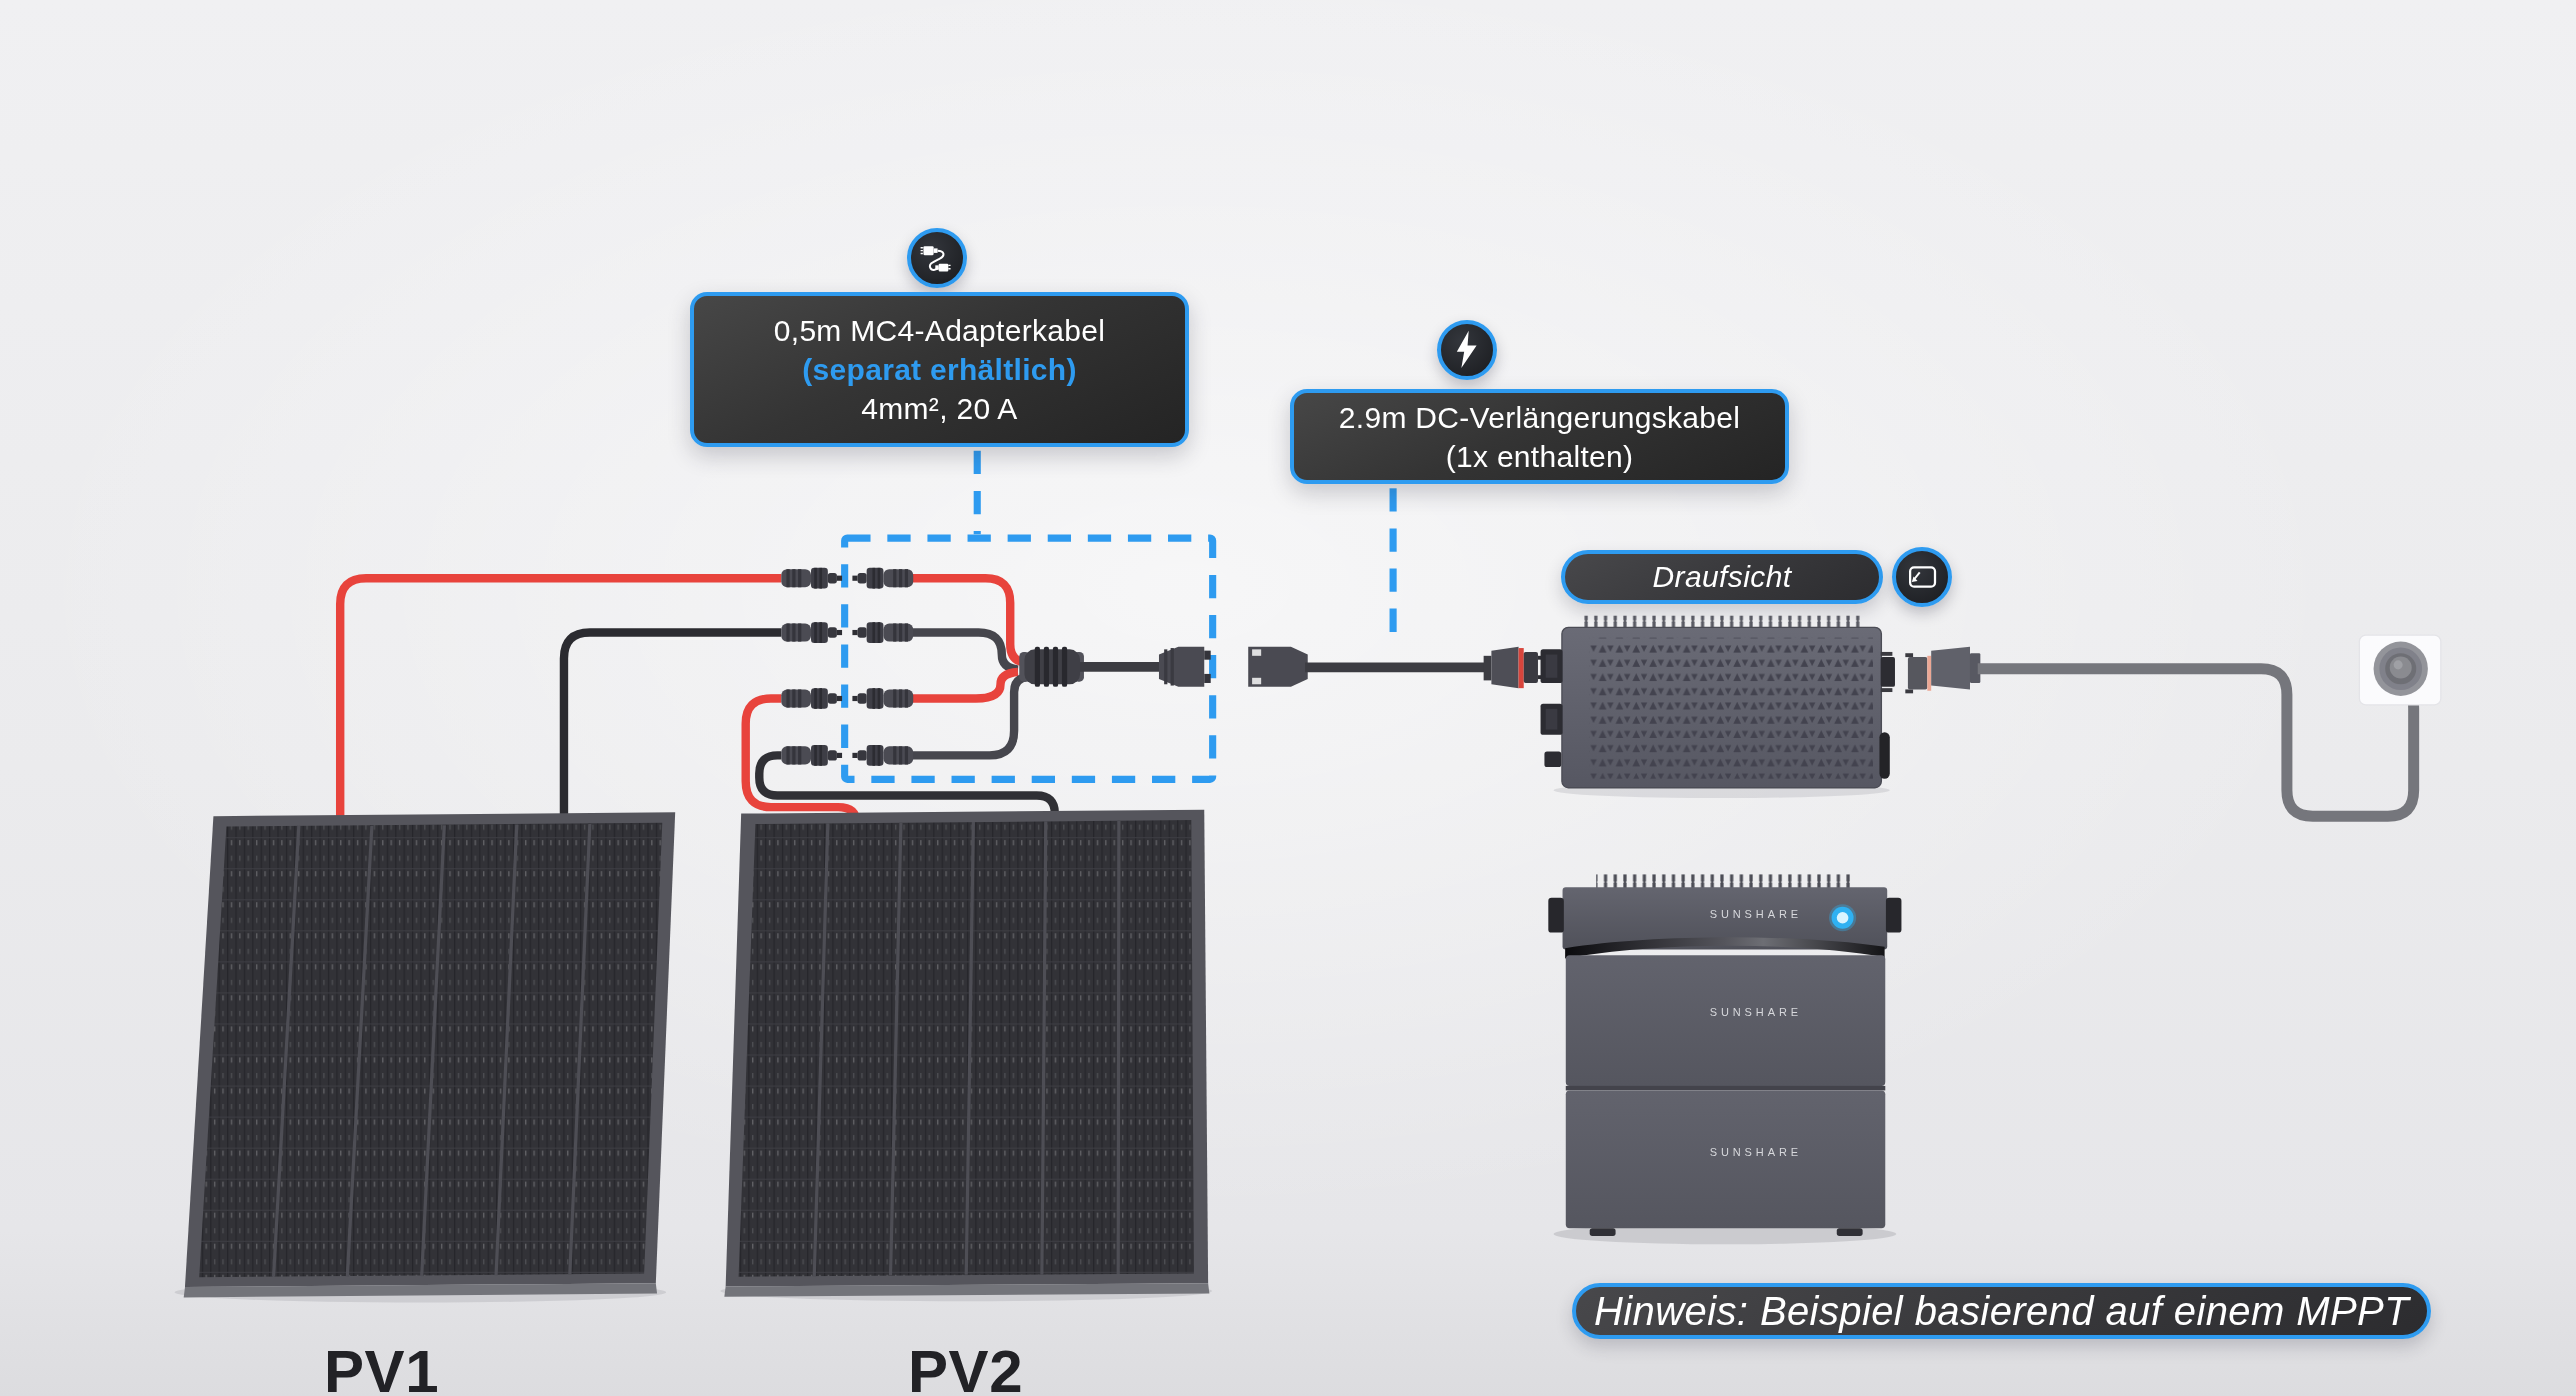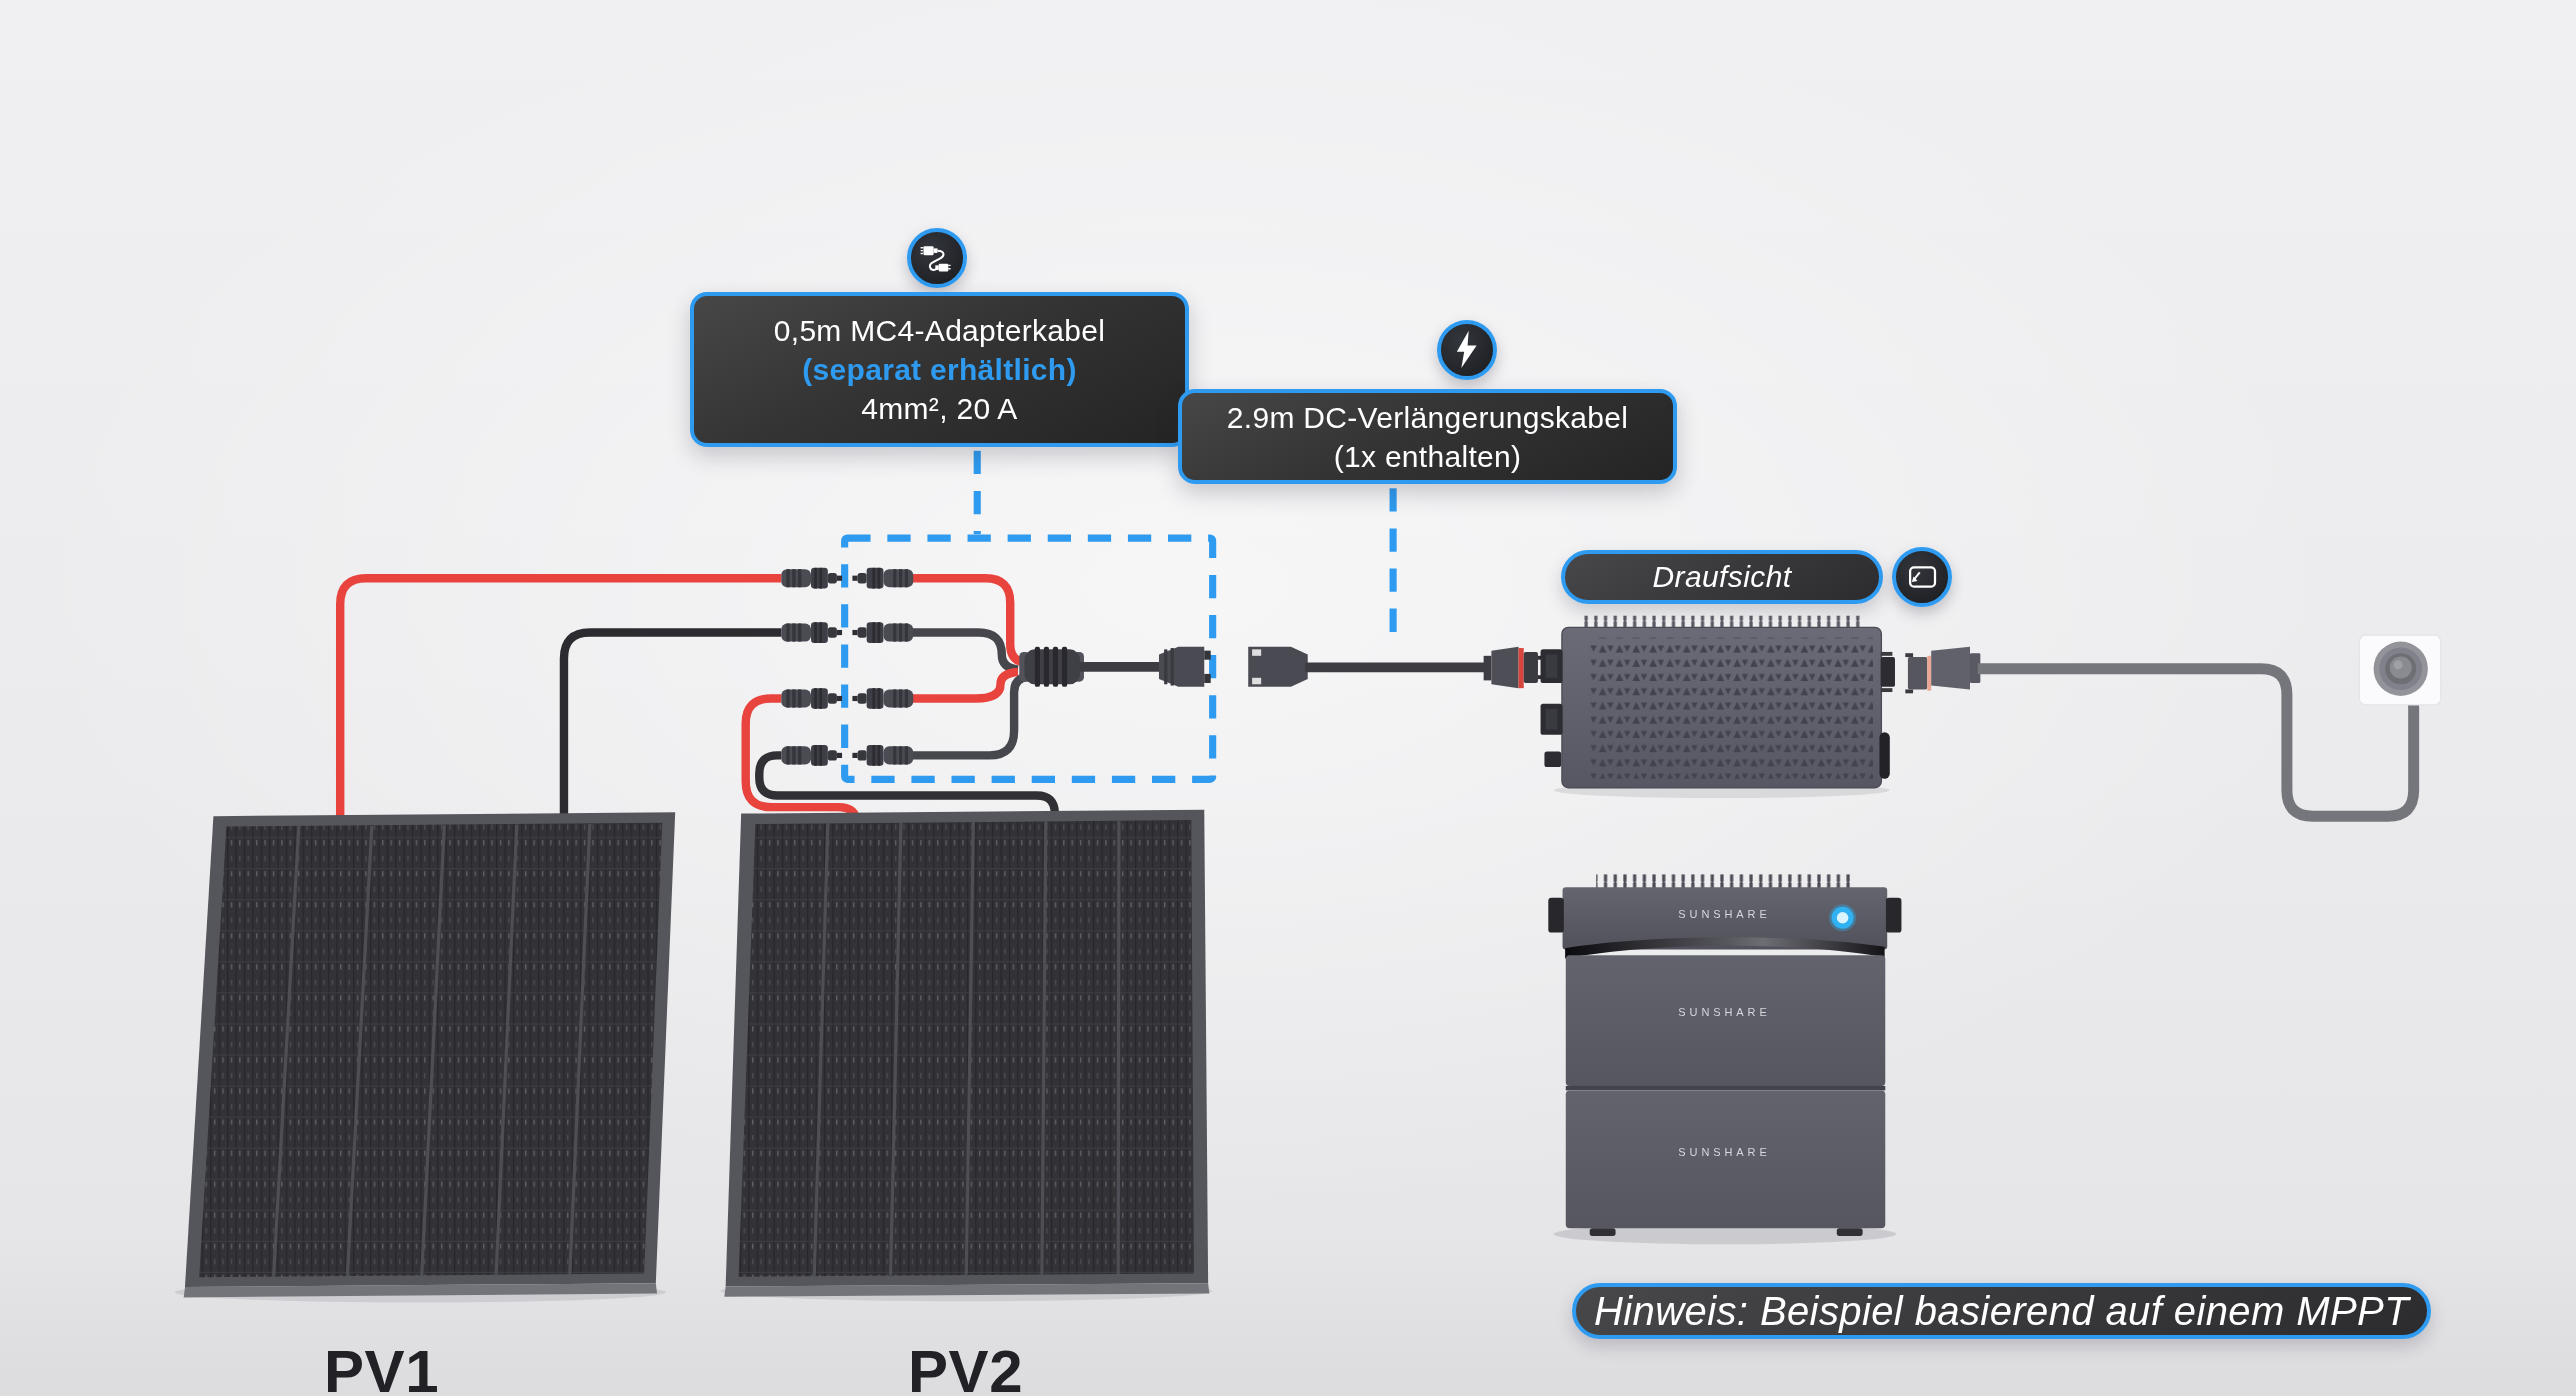--- a/index.html
+++ b/index.html
@@ -23,21 +23,21 @@
     border:4.5px solid #2E9BF0;background:radial-gradient(circle at 38% 32%,#33363c,#202226 75%);
     display:flex;align-items:center;justify-content:center;box-shadow:0 6.5px 14.2px rgba(40,40,60,.25);
   }
   .pill{
     position:absolute;box-sizing:border-box;border:4.5px solid #2E9BF0;border-radius:32px;
     background:linear-gradient(150deg,#48484b 0%,#39393c 50%,#2c2c2f 100%);
     color:#fff;display:flex;align-items:center;justify-content:center;
     font-size:30px;font-weight:500;letter-spacing:0.4px;box-shadow:0 7.8px 17px rgba(40,40,60,.2);font-style:italic;
   }
   .pv-label{position:absolute;width:207px;text-align:center;font-size:60px;font-weight:600;color:#222226;letter-spacing:0.6px;}
-  .brand{position:absolute;width:155px;text-align:center;font-size:11px;font-weight:400;letter-spacing:3.9px;color:#d7d8dc;}
+  .brand{position:absolute;width:155px;text-align:right;font-size:11px;font-weight:400;letter-spacing:3.9px;color:#d7d8dc;}
 </style>
 </head>
 <body>
 
 <div id="glow"></div>
 
 <svg id="scene" width="2576" height="1397" viewBox="0 0 3983 2160">
   <defs>
     <pattern id="cells" width="13" height="48" patternUnits="userSpaceOnUse">
       <rect width="13" height="48" fill="#323237"></rect>
@@ -266,21 +266,21 @@
   <div class="ln">0,5m MC4-Adapterkabel</div>
   <div class="ln blue">(separat erhältlich)</div>
   <div class="ln">4mm², 20 A</div>
 </div>
 
 <div class="badge" style="left:1437px;top:320px">
   <svg width="60" height="60" viewBox="0 0 92 92">
     <polygon points="49,12 28,49 41,49 36,78 63,38 47,38" fill="#fff"></polygon>
   </svg>
 </div>
-<div class="tooltip" style="left:1178px;top:389px;width:499px;height:95px">
+<div class="tooltip" style="left:1290px;top:389px;width:499px;height:95px">
   <div class="ln">2.9m DC-Verlängerungskabel</div>
   <div class="ln">(1x enthalten)</div>
 </div>
 
 <div class="pill" style="left:1561px;top:550px;width:322px;height:54px">
   <span>Draufsicht</span>
 </div>
 <div class="badge" style="left:1892px;top:547px">
   <svg width="60" height="60" viewBox="0 0 92 92">
     <rect x="25" y="29" width="44" height="34" rx="7" fill="none" stroke="#fff" stroke-width="4"></rect>

